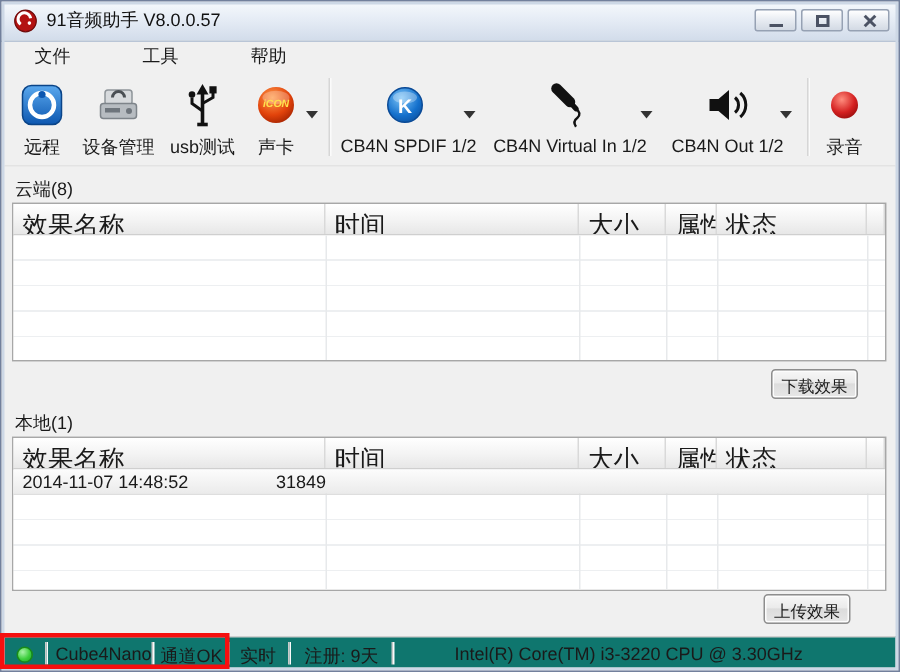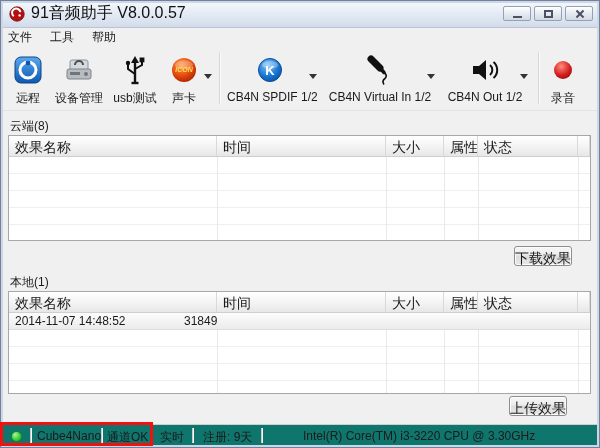--- a/index.html
+++ b/index.html
@@ -13,67 +13,67 @@
   .frame {
     position:absolute; inset:0; border:1px solid #72809c;
     box-shadow: inset 0 0 0 2px #cdd8e6; pointer-events:none; z-index:40;
   }
   .titlebar {
     position:absolute; left:0; top:0; right:0; height:28px;
     background:linear-gradient(#f7fafd,#e3eaf4 55%,#d2dcea);
     border-bottom:1px solid #b9c5d6; display:flex; align-items:center; z-index:10;
   }
   .appicon { width:16px; height:16px; margin:0 6px 0 9px; flex:0 0 auto; }
-  .title-text { font-size:16px; color:#111; }
+  .title-text { font-size:12px; color:#111; }
   .winbtns { position:absolute; right:7px; top:6px; display:flex; gap:3px; }
   .winbtn {
     width:28px; height:15px; border:1px solid #96a1b3; border-radius:2px;
     background:linear-gradient(#ffffff,#e9edf3 45%,#d3dae4);
     position:relative; cursor:default;
   }
   .winbtn .bar { position:absolute; left:9px; top:9px; width:9px; height:2px; background:#4b5263; }
   .winbtn .sq  { position:absolute; left:9px; top:3px; width:9px; height:8px; border:2px solid #4b5263; }
   .winbtn .x1, .winbtn .x2 { position:absolute; left:9px; top:6px; width:10px; height:2px; background:#4b5263; }
   .winbtn .x1 { transform:rotate(45deg); } .winbtn .x2 { transform:rotate(-45deg); }
   
   .menubar { position:absolute; left:3px; top:28px; right:3px; height:19px; display:flex; align-items:center; }
-  .menu-item { padding:2px 5px; margin-right:8px; cursor:default; }
+  .menu-item { padding:2px 20px; margin-right:8px; cursor:default; }
   
   .toolbar { position:absolute; left:3px; top:48px; right:3px; height:63px; border-bottom:1px solid #e3e3e3; }
   .tb-item { position:absolute; top:2px; text-align:center; cursor:default; }
   .tb-item .ic { height:40px; display:flex; align-items:center; justify-content:center; }
   .tb-item .lb { font-size:12px; white-space:nowrap; }
   .tb-arrow {
     position:absolute; width:0; height:0; top:26px;
     border-left:4px solid transparent; border-right:4px solid transparent;
     border-top:5px solid #333; cursor:default;
   }
   .tb-sep { position:absolute; top:4px; width:1px; height:52px; background:#d6d6d6; box-shadow:1px 0 0 #fbfbfb; }
   
   .sec-label { position:absolute; left:10px; font-size:12px; }
   .grid {
     position:absolute; left:8px; width:583px; background:#fff;
     border:1px solid #a7a7a7;
   }
   .grid-head { display:flex; height:21px; background:linear-gradient(#ffffff,#f3f3f3 55%,#e7e7e7); border-bottom:1px solid #cfcfcf; }
-  .gh-cell { padding:3px 0 0 6px; border-right:1px solid #d9d9d9; font-size:14px; white-space:nowrap; overflow:hidden; cursor:default; }
+  .gh-cell { padding:3px 0 0 6px; border-right:1px solid #d9d9d9; font-size:17px; white-space:nowrap; overflow:hidden; cursor:default; }
   .c0{width:208px;} .c1{width:169px;} .c2{width:58px;} .c3{width:34px;} .c4{width:100px;} .c5{flex:1;}
   .grid-body { position:relative; width:100%; background:
       repeating-linear-gradient(to bottom, #ffffff 0 16px, #edeff1 16px 17px); }
   .vline { position:absolute; top:0; bottom:0; width:1px; background:#e7e9eb; }
   .row-sel {
     position:absolute; left:0; top:0; height:17px; width:100%;
     background:linear-gradient(#fcfcfc,#ebebeb); border-bottom:1px solid #dedede;
     display:flex; align-items:center; cursor:default;
   }
   .rs-cell { padding-left:6px; font-size:12px; white-space:nowrap; overflow:hidden; }
   
   .btn {
-    position:absolute; width:58px; height:20px; font-size:14px;
-    border:1px solid #8e8e8e; border-radius:3px; text-align:left; padding-top:3px;
+    position:absolute; width:58px; height:20px; font-size:11px;
+    border:1px solid #8e8e8e; border-radius:3px; text-align:center; padding-top:3px;
     background:linear-gradient(#f7f7f7,#ebebeb 45%,#dcdcdc 50%,#e7e7e7);
     box-shadow:inset 0 0 0 1px #fcfcfc; cursor:default;font-family:Liberation Mono, monospace;
   }
   
   .statusbar {
     position:absolute; left:3px; right:3px; top:424px; height:21px;
     background:#0f766e; border-top:1px solid #cfcfcf;
   }
   .sb-text { position:absolute; top:4px; font-size:12px; white-space:nowrap; }
   .sb-sep { position:absolute; top:3px; width:1px; height:15px; background:#c9c9c9; box-shadow:1px 0 0 #fafafa; }

